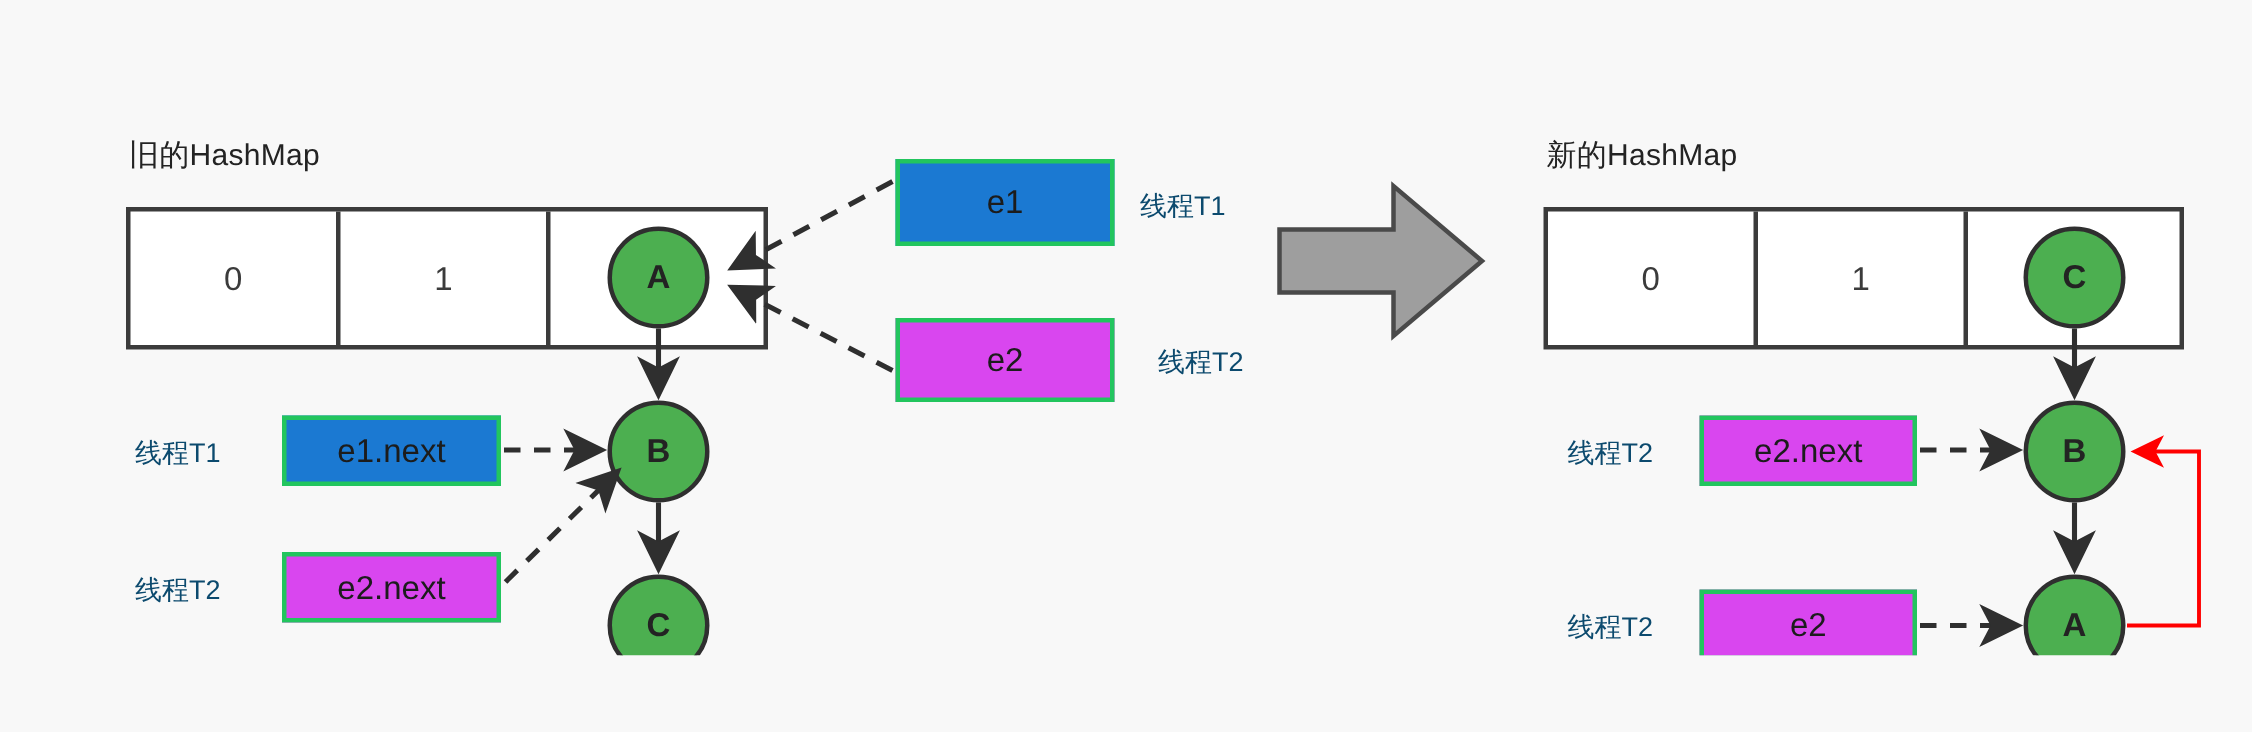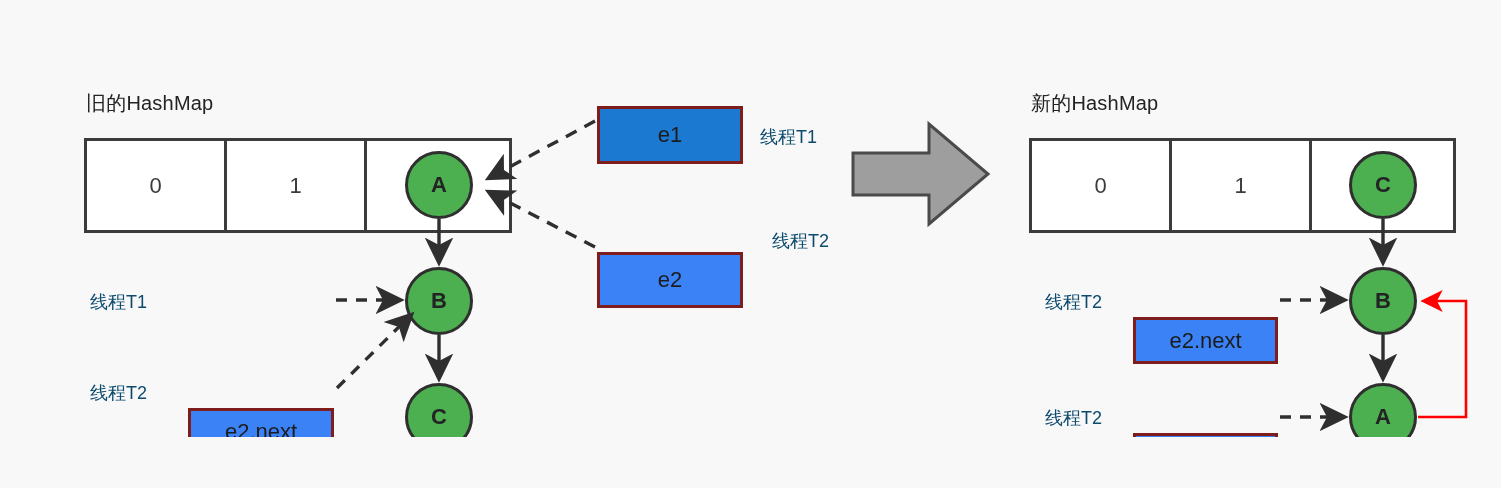--- a/index.html
+++ b/index.html
@@ -58,31 +58,31 @@
     box-sizing: border-box;
     display: flex;
     align-items: center;
     justify-content: center;
     font-size: 22px;
     font-weight: bold;
     color: #232323;
   }
   .ebox {
     position: absolute;
-    border: 3px solid #7f1d1d;
+    border: 3px solid #22c55e;
     box-sizing: border-box;
     display: flex;
     align-items: center;
     justify-content: center;
     font-size: 22px;
     color: #1c1c1c;
     text-align: center;
   }
   .ebox.blue { background: #1b79d2; }
-  .ebox.red  { background: #3b82f6; margin-top: 40px; }
+  .ebox.red  { background: #d946ef; }
 
   .tlabel {
     position: absolute;
     font-size: 18px;
     color: #0c4a6e;
     white-space: nowrap;
   }
   .arrowlabel {
     position: absolute;
     font-size: 17px;
@@ -108,20 +108,21 @@
   <div class="node" style="left:405px; top:267px;">B</div>
   <div class="node" style="left:405px; top:383px;">C</div>
 
   <div class="ebox blue" style="left:597px; top:106px; width:146px; height:58px;">e1</div>
   <div class="tlabel" style="left:760px; top:125px;">线程T1</div>
 
   <div class="ebox red" style="left:597px; top:212px; width:146px; height:56px;">e2</div>
   <div class="tlabel" style="left:772px; top:229px;">线程T2</div>
 
   <div class="tlabel" style="left:90px; top:290px;">线程T1</div>
+  <div class="ebox blue" style="left:188px; top:277px; width:146px; height:47px;">e1.next</div>
 
   <div class="tlabel" style="left:90px; top:381px;">线程T2</div>
   <div class="ebox red" style="left:188px; top:368px; width:146px; height:47px;">e2.next</div>
 
   <div class="arrowlabel" style="left:890px; top:166px;">扩 容</div>
 
   <div class="title" style="left:1031px; top:90px;text-align:center;">新的HashMap</div>
 
   <div class="tbl" style="left:1029px; top:138px; width:427px; height:95px;">
     <div class="cell" style="width:142px;">0</div>

